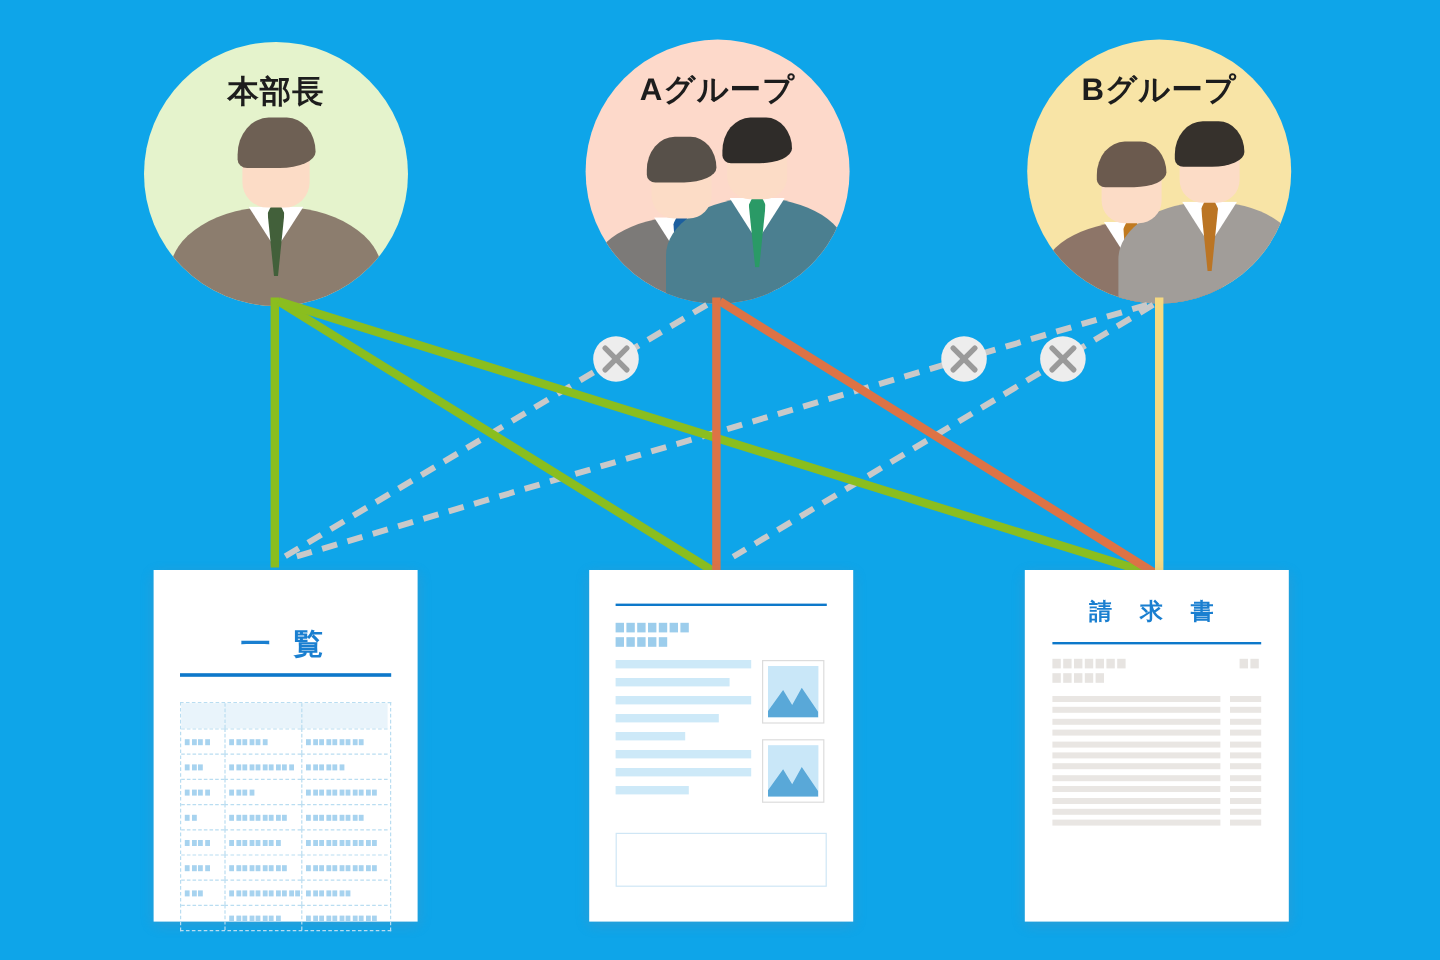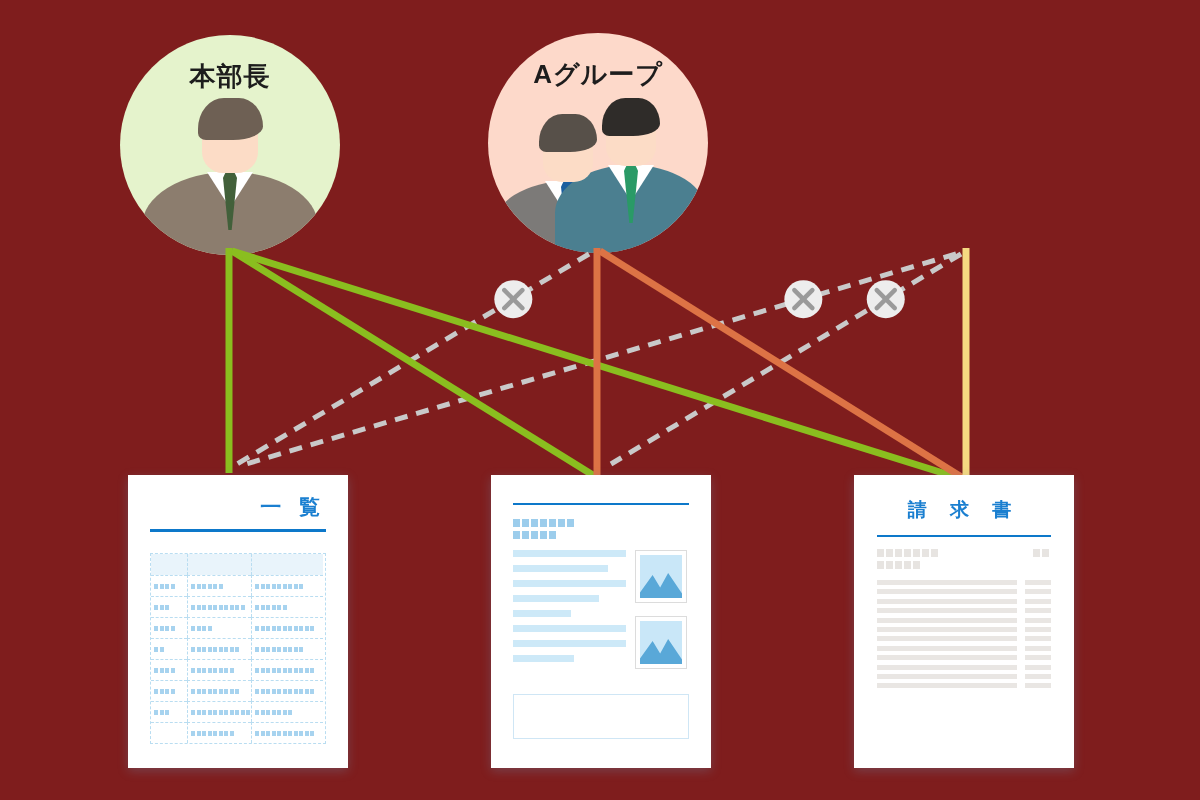--- a/index.html
+++ b/index.html
@@ -1,18 +1,18 @@
 <!DOCTYPE html>
 <html><head>
 <meta charset="utf-8">
 <style>
   html,body{margin:0;padding:0;}
   body{width:1200px;height:800px;overflow:hidden;background:#ebf3fa;
        font-family:"Liberation Sans","DejaVu Sans",sans-serif;}
-  .canvas{position:relative;width:1200px;height:800px;background:#7f1d1d;}
+  .canvas{position:relative;width:1200px;height:800px;background:#0ea5e9;}
 
   
   #lines{position:absolute;left:0;top:0;z-index:5;pointer-events:none;}
 
   
   .actor{position:absolute;width:220px;height:220px;border-radius:50%;
          overflow:hidden;z-index:2;}
   .actor-label{position:absolute;top:24px;left:0;width:100%;text-align:center;
          font-size:26px;font-weight:bold;color:#1d1d1d;letter-spacing:1px;z-index:9;}
 
@@ -33,21 +33,21 @@
       clip-path:polygon(0 0,100% 0,50% 100%);}
   .tie{position:absolute;top:0;left:50%;transform:translateX(-50%);
        width:14px;height:58px;background:var(--tie);
        clip-path:polygon(20% 0,80% 0,100% 10%,62% 100%,38% 100%,0 10%);}
 
   
   .doc{position:absolute;top:475px;width:220px;height:293px;background:#fff;
        box-shadow:0 3px 10px rgba(110,140,170,.33);z-index:10;box-sizing:border-box;}
   .doc-pad{padding:18px 22px;}
   .title-blue{color:#1a7fd0;font-weight:bold;}
-  #doc-list .doc-title{font-size:21px;letter-spacing:6px;text-align:right;}
+  #doc-list .doc-title{font-size:25px;letter-spacing:6px;text-align:center;margin-top:27px;}
   #doc-report .doc-title{font-size:19px;letter-spacing:3px;text-align:center;}
   #doc-invoice .doc-title{font-size:19px;letter-spacing:9px;text-align:center;}
   .rule{height:3px;background:#0d78ca;margin-top:8px;}
   .rule-thin{height:2px;}
 
   
   .grid-table{display:grid;grid-template-columns:36px 64px 72px;
       grid-auto-rows:21px;margin-top:21px;border:1px dashed #b9ddf1;width:174px;}
   .cell{border-left:1px dashed #b9ddf1;border-top:1px dashed #b9ddf1;
       display:flex;align-items:center;padding:0 3px;box-sizing:border-box;}
@@ -148,20 +148,43 @@
       </div>
       <div class="nk"></div>
       <div class="bd">
         <div class="sh"></div>
         <div class="tie"></div>
       </div>
     </div>
     <div class="actor-label">Aグループ</div>
   </div>
 
+  <div class="actor" id="actor-group-b" style="left: 856px; top: 33px; background: rgb(248, 228, 166);">
+    <div class="person p-sm" style="--hair:#6b5a4e;--suit:#8d7568;--tie:#c07a20;left:11px;top:90px;">
+      <div class="hd">
+        <div class="hair"></div>
+      </div>
+      <div class="nk"></div>
+      <div class="bd">
+        <div class="sh"></div>
+        <div class="tie"></div>
+      </div>
+    </div>
+    <div class="person p-sm" style="--hair:#36312c;--suit:#a19d99;--tie:#bb7524;left:76px;top:73px;">
+      <div class="hd">
+        <div class="hair"></div>
+      </div>
+      <div class="nk"></div>
+      <div class="bd">
+        <div class="sh"></div>
+        <div class="tie"></div>
+      </div>
+    </div>
+    <div class="actor-label">Bグループ</div>
+  </div>
 
   <div class="doc doc-pad" id="doc-list" style="left:128px;">
     <div class="doc-title title-blue">一 覧</div>
     <div class="rule"></div>
     <div class="grid-table" id="list-table">
         <div class="cell c0 r0"></div>
         <div class="cell c1 r0"></div>
         <div class="cell c2 r0"></div>
         <div class="cell c0">
           <span class="blk"></span>

